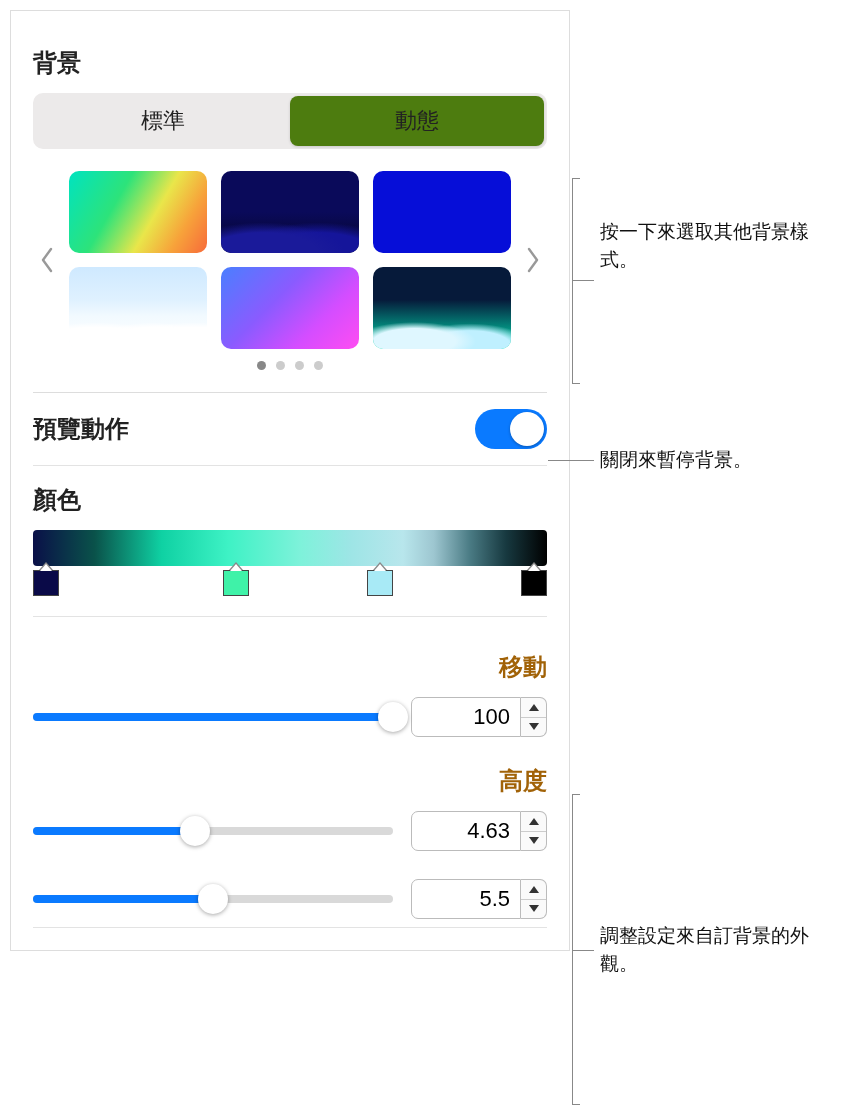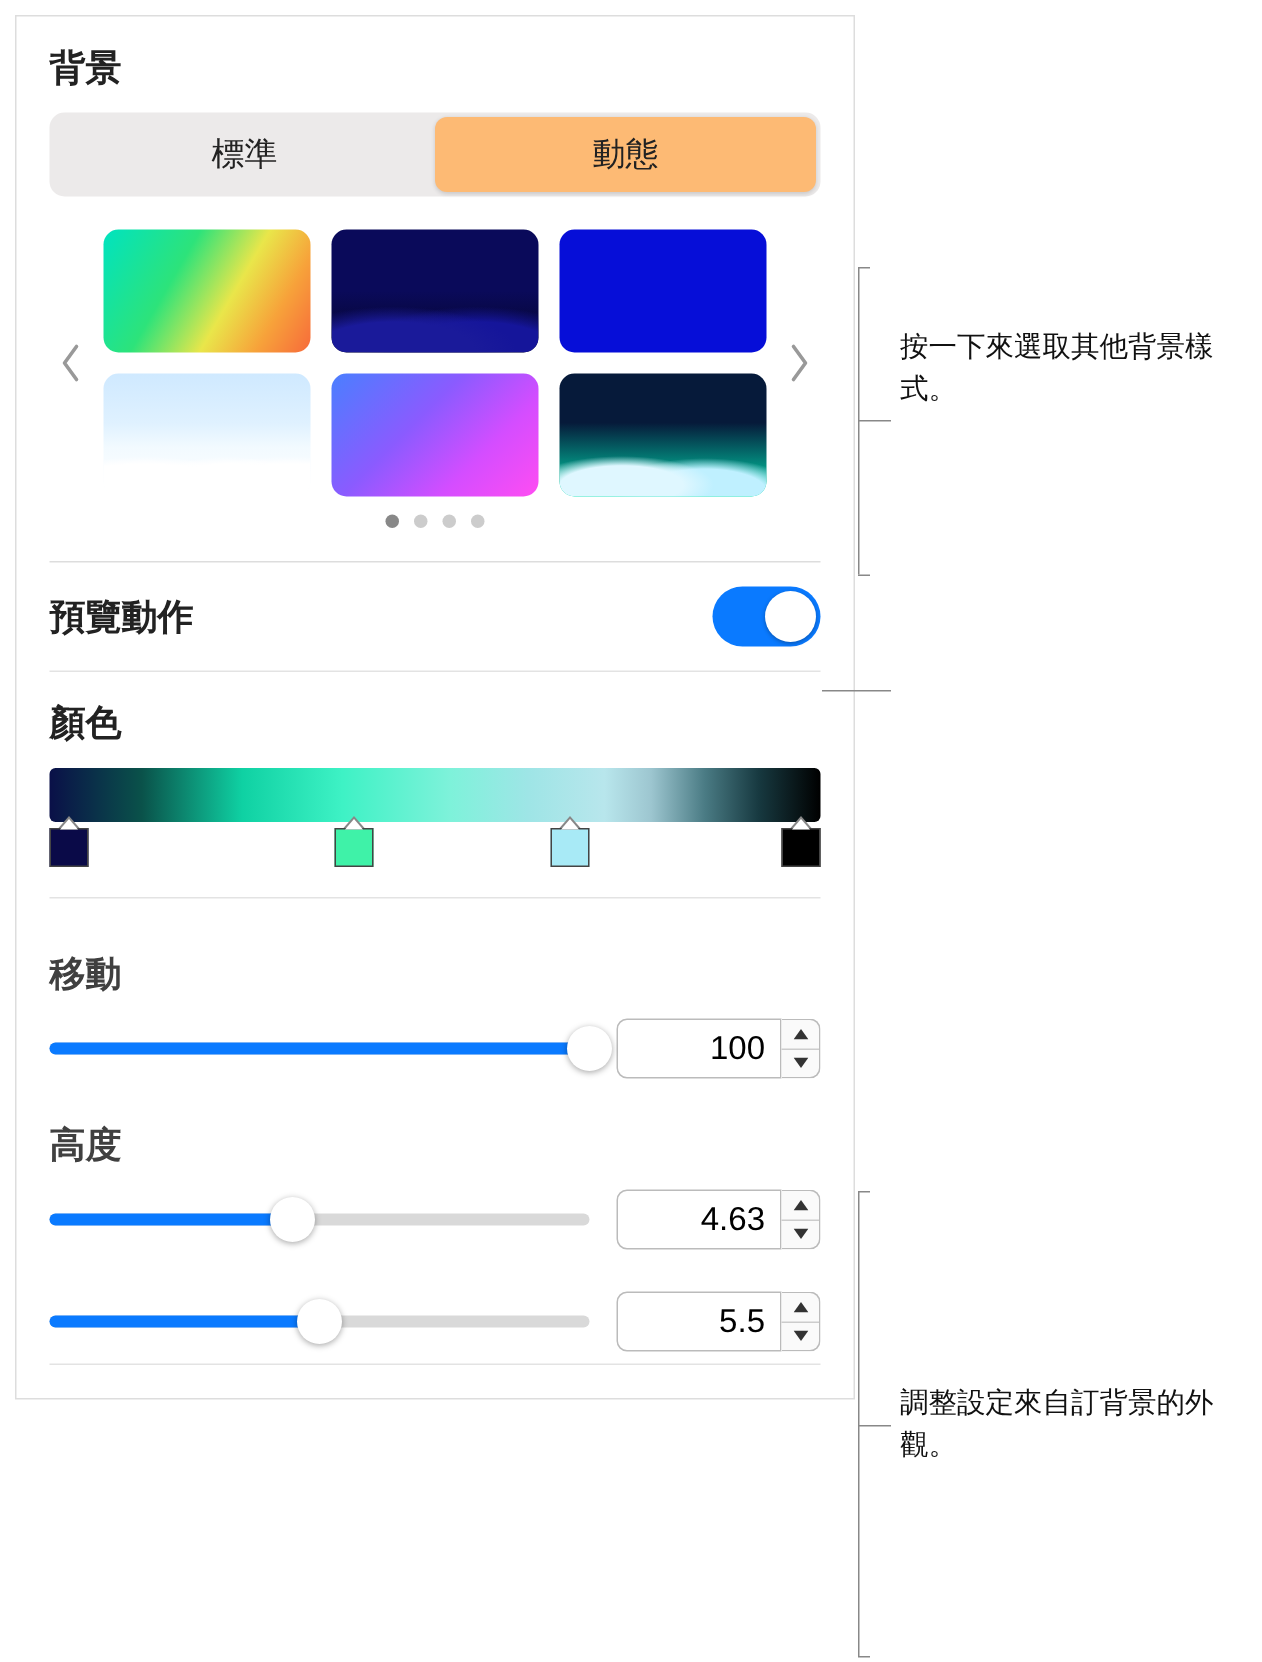--- a/index.html
+++ b/index.html
@@ -9,21 +9,21 @@
   width: 841px;
   height: 1108px;
   position: relative;
 }
 .panel {
   position: absolute;
   left: 10px;
   top: 10px;
   width: 560px;
   border: 1px solid #ddd;
-  padding: 18px 22px 22px 22px;
+  padding: 36px 22px 22px 22px;
 }
 .section-title {
   font-size: 24px;
   font-weight: 600;
   color: #222;
   margin-bottom: 14px;
 }
 .segmented {
   display: flex;
   background: #eceaea;
@@ -34,21 +34,21 @@
 .segmented .seg {
   flex: 1;
   text-align: center;
   padding: 10px 0;
   font-size: 22px;
   border-radius: 8px;
   cursor: pointer;
   color: #222;
 }
 .segmented .seg.active {
-  background: #fdba74;
+  background: #4d7c0f;
   box-shadow: 0 1px 3px rgba(0,0,0,0.15);
 }
 .carousel {
   display: flex;
   align-items: center;
   gap: 8px;
   margin-bottom: 12px;
 }
 .chev {
   width: 28px;
@@ -118,21 +118,21 @@
 }
 .swatch::after {
   content:""; position:absolute; top:-7px; left:50%; transform:translateX(-50%);
   border-left:6px solid transparent; border-right:6px solid transparent; border-bottom:7px solid #fff;
 }
 .sw1 { left:0; background:#0a0a48; }
 .sw2 { left:37%; background:#3ff2a8; }
 .sw3 { left:65%; background:#a8eaf6; }
 .sw4 { right:0; background:#000; }
 .slider-section { padding-top:22px; }
-.slider-label { font-size:24px; font-weight:600; color:#404040; margin-bottom:14px; }
+.slider-label { font-size:24px; font-weight:600; color:#a16207; margin-bottom:14px;text-align:right; }
 .slider-row {
   display:flex; align-items:center; gap:18px; margin-bottom:28px;
 }
 .slider-track {
   flex:1; height:8px; border-radius:4px; background:#d9d9d9; position:relative; cursor:pointer;
 }
 .slider-fill { position:absolute; left:0; top:0; height:100%; background:#0a7aff; border-radius:4px; }
 .slider-thumb {
   position:absolute; top:50%; transform:translate(-50%,-50%);
   width:30px; height:30px; border-radius:50%; background:#fff;
@@ -296,20 +296,21 @@
 
 <div class="callout" style="left:600px; top:218px; width:230px;">
   <span>按一下來選取其他背景樣式。</span>
   <div style="position:absolute; left:-28px; top:-40px; height:205px; width:1px; background:#888;"></div>
   <div style="position:absolute; left:-28px; top:-40px; height:1px; width:8px; background:#888;"></div>
   <div style="position:absolute; left:-28px; top:165px; height:1px; width:8px; background:#888;"></div>
   <div style="position:absolute; left:-28px; top:62px; height:1px; width:22px; background:#888;"></div>
 </div>
 
 <div class="callout" style="left:600px; top:446px; width:230px;">
+  <span>關閉來暫停背景。</span>
   <div style="position:absolute; left:-52px; top:14px; height:1px; width:46px; background:#888;"></div>
 </div>
 
 <div class="callout" style="left:600px; top:886px; width:230px;margin-top:36px;">
   <span>調整設定來自訂背景的外觀。</span>
   <div style="position:absolute; left:-28px; top:-128px; height:310px; width:1px; background:#888;"></div>
   <div style="position:absolute; left:-28px; top:-128px; height:1px; width:8px; background:#888;"></div>
   <div style="position:absolute; left:-28px; top:182px; height:1px; width:8px; background:#888;"></div>
   <div style="position:absolute; left:-28px; top:28px; height:1px; width:22px; background:#888;"></div>
 </div>

